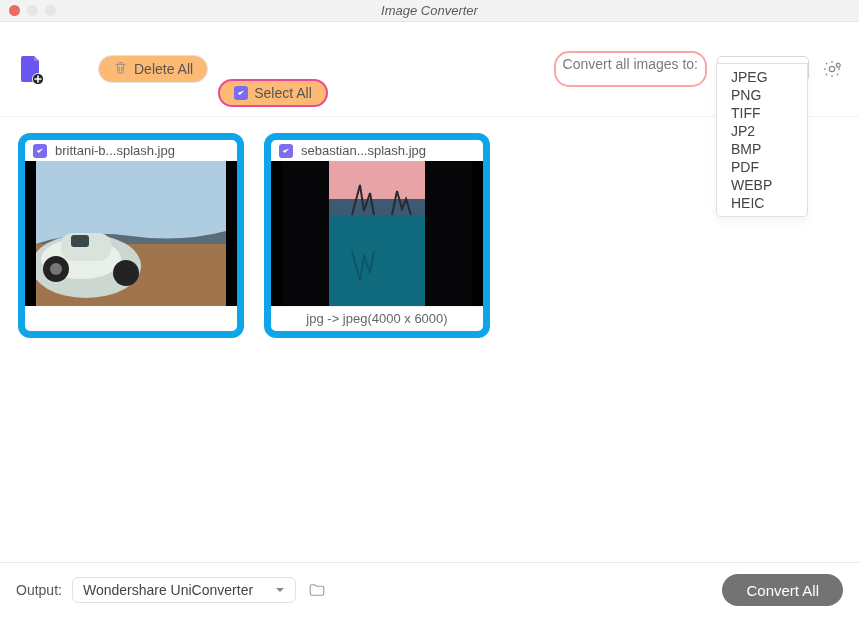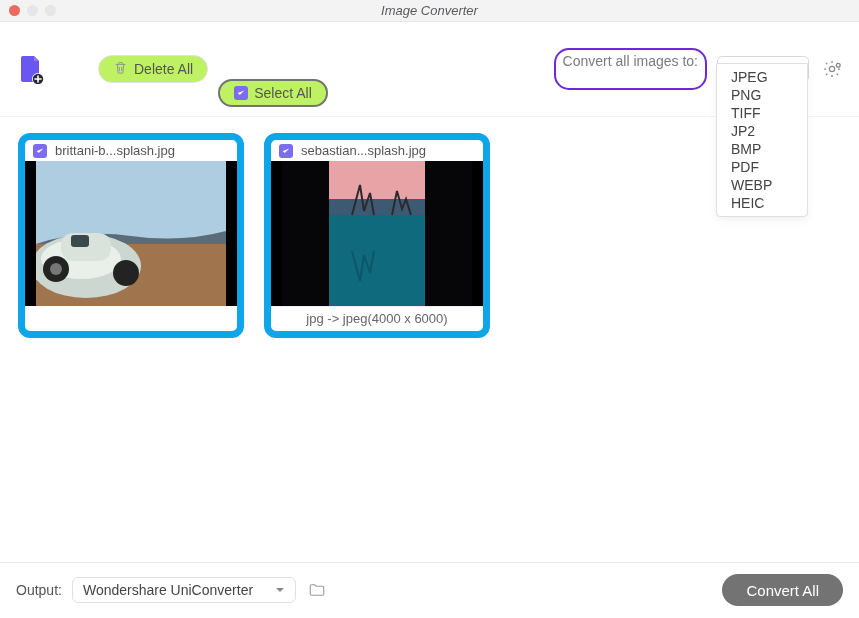--- a/index.html
+++ b/index.html
@@ -55,43 +55,43 @@
     display: flex; align-items: center; justify-content: center;
     cursor: pointer;
   }
   .add-btn svg { width: 26px; height: 30px; }
   .pill-btn {
     display: flex; align-items: center;
     gap: 6px;
     height: 28px;
     border: 1px solid #e2e2e6;
     border-radius: 14px;
-    background: #bef264;
+    background: #fdba74;
     padding: 0 14px;
     font-size: 14px;
     color: #555;
     cursor: pointer;
   }
   .select-all-btn {
-    border: 2px solid #737373;
+    border: 2px solid #ec4899;
     box-shadow: 0 0 0 0 rgba(0,0,0,0);
     margin-top: 48px;
   }
   .chk {
     width: 14px; height: 14px;
     border-radius: 3px;
     background: #7b6cf0;
     display: inline-flex; align-items: center; justify-content: center;
   }
   .chk svg { width: 10px; height: 10px; fill:#fff; }
   .spacer { flex: 1; }
   .convert-label-wrap {
-    border: 2px solid #6d28d9;
+    border: 2px solid #fca5a5;
     border-radius: 15px;
-    padding: 3px 7px 19px 7px;
+    padding: 3px 7px 13px 7px;
     color: #7a7a7f;
     font-size: 14px;
     display: flex;
     align-items: center;
   }
   .format-select {
     width: 92px;
     height: 26px;
     border: 1px solid #d8d8dc;
     border-radius: 5px;

